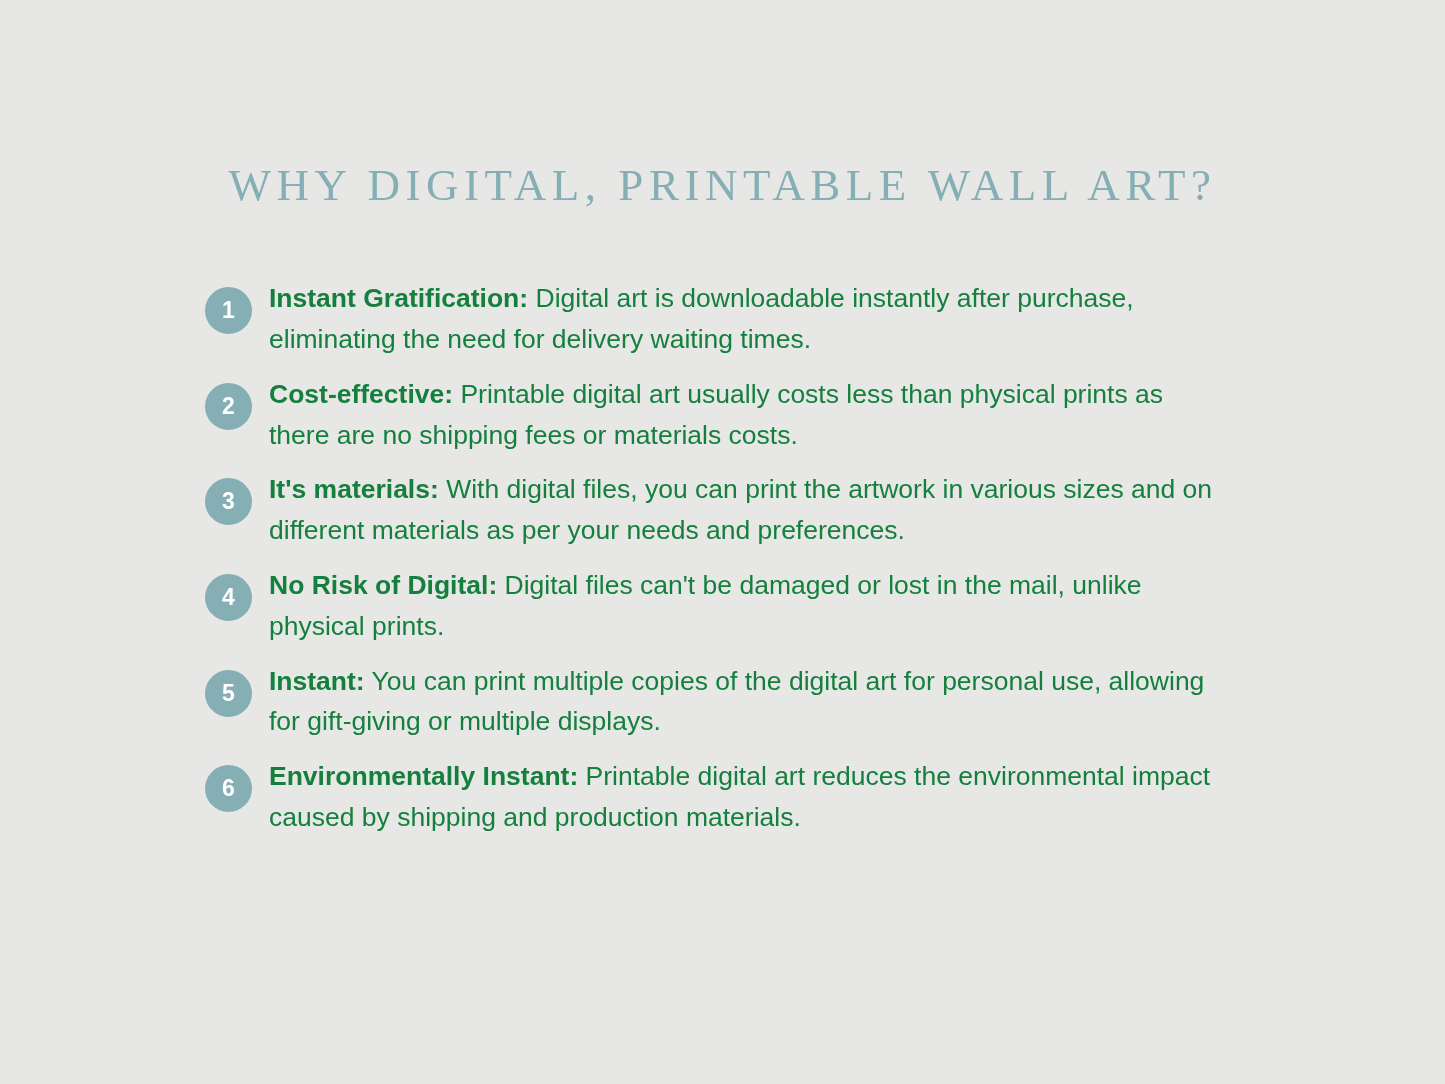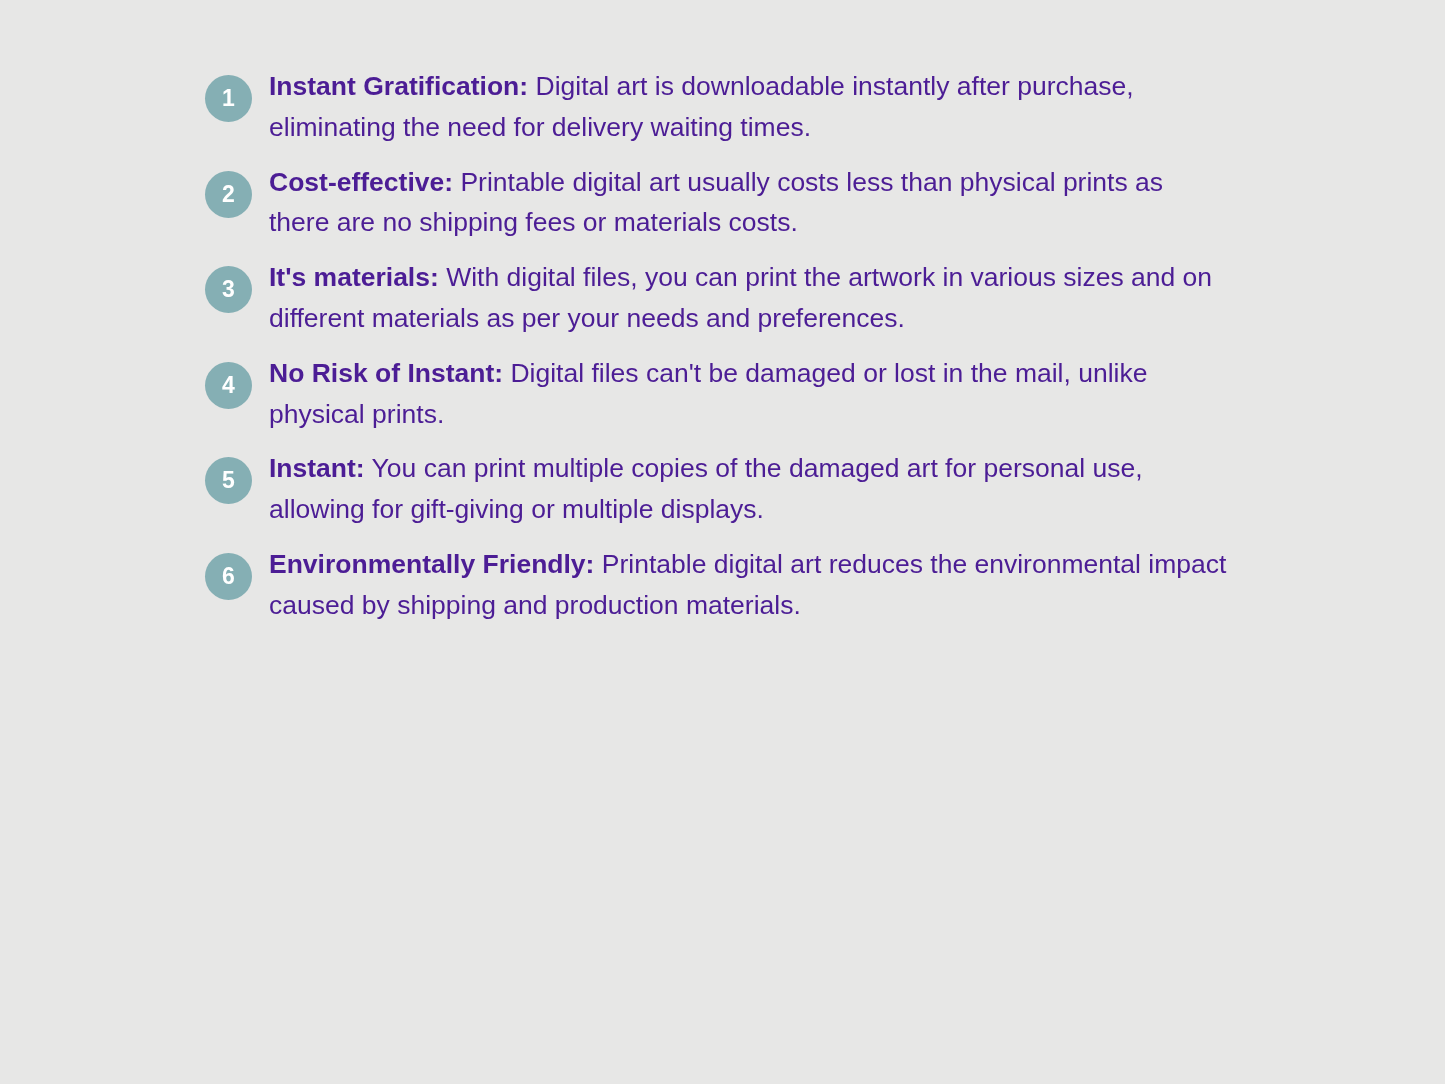--- a/index.html
+++ b/index.html
@@ -54,62 +54,63 @@
     font-size: 23px;
     font-weight: bold;
     display: flex;
     align-items: center;
     justify-content: center;
     margin-right: 17px;
     margin-top: 9px;
     font-family: "Liberation Sans", sans-serif;
   }
   .text {
-    color: #4c1d95;
+    color: #15803d;
     font-size: 26.5px;
     line-height: 1.54;
     font-family: "Liberation Sans", sans-serif;
     max-width: 960px;
   }
   .lead {
     font-weight: bold;
   }
 </style>
 </head>
 <body>
 
 <div class="page">
 
+  <h1 class="title">WHY DIGITAL, PRINTABLE WALL ART?</h1>
 
   <ul class="list">
 
     <li class="item">
       <span class="badge">1</span>
       <span class="text"><span class="lead">Instant Gratification:</span><span> Digital art is downloadable instantly after purchase, eliminating the need for delivery waiting times.</span></span>
     </li>
 
     <li class="item">
       <span class="badge">2</span>
       <span class="text"><span class="lead">Cost-effective:</span><span> Printable digital art usually costs less than physical prints as there are no shipping fees or materials costs.</span></span>
     </li>
 
     <li class="item">
       <span class="badge">3</span>
       <span class="text"><span class="lead">It's materials:</span><span> With digital files, you can print the artwork in various sizes and on different materials as per your needs and preferences.</span></span>
     </li>
 
     <li class="item">
       <span class="badge">4</span>
-      <span class="text"><span class="lead">No Risk of Instant:</span><span> Digital files can't be damaged or lost in the mail, unlike physical prints.</span></span>
+      <span class="text"><span class="lead">No Risk of Digital:</span><span> Digital files can't be damaged or lost in the mail, unlike physical prints.</span></span>
     </li>
 
     <li class="item">
       <span class="badge">5</span>
-      <span class="text"><span class="lead">Instant:</span><span> You can print multiple copies of the damaged art for personal use, allowing for gift-giving or multiple displays.</span></span>
+      <span class="text"><span class="lead">Instant:</span><span> You can print multiple copies of the digital art for personal use, allowing for gift-giving or multiple displays.</span></span>
     </li>
 
     <li class="item">
       <span class="badge">6</span>
-      <span class="text"><span class="lead">Environmentally Friendly:</span><span> Printable digital art reduces the environmental impact caused by shipping and production materials.</span></span>
+      <span class="text"><span class="lead">Environmentally Instant:</span><span> Printable digital art reduces the environmental impact caused by shipping and production materials.</span></span>
     </li>
 
   </ul>
 </div>
 
 </body></html>

